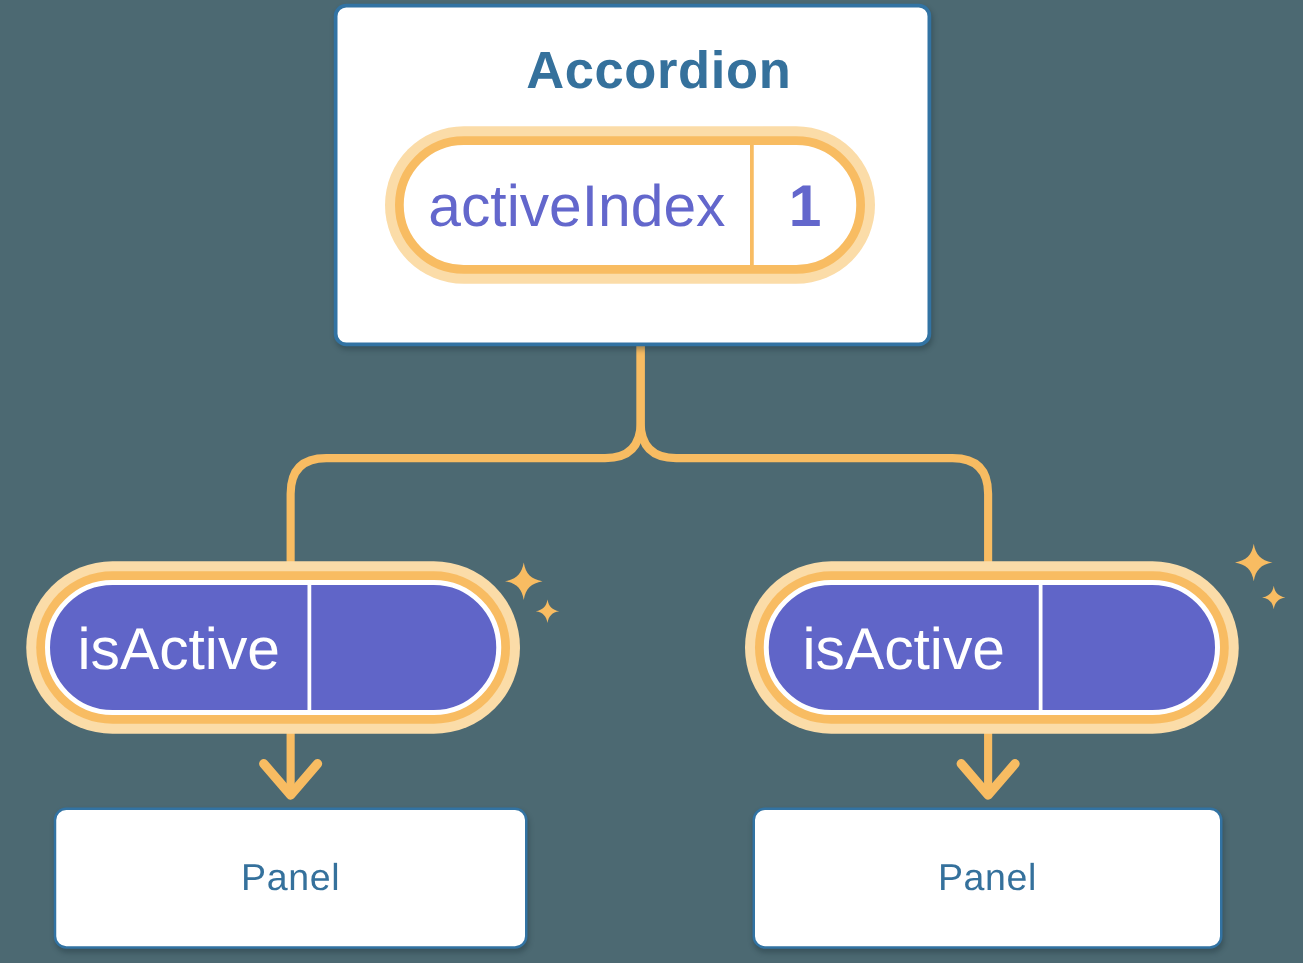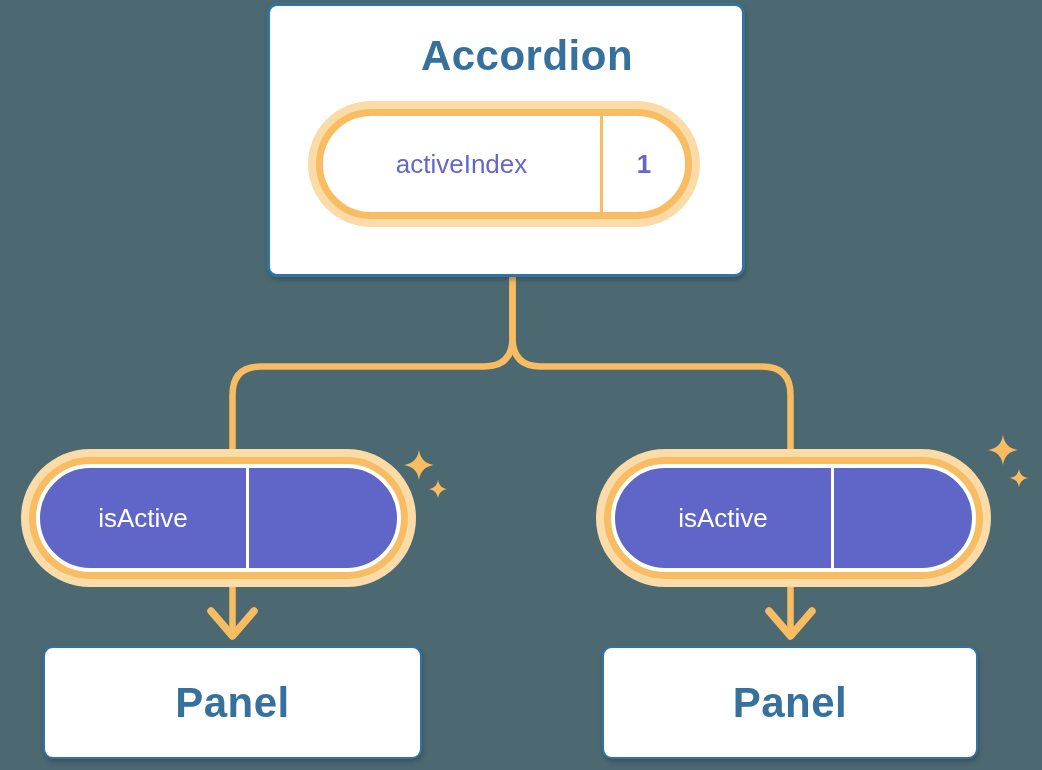--- a/index.html
+++ b/index.html
@@ -54,21 +54,21 @@
   .pill{
     position:absolute;
     box-sizing:border-box;
     border-radius:999px;
     display:flex;
     align-items:stretch;
     overflow:hidden;
   }
   .pill .cell{
     display:flex;align-items:center;justify-content:center;
-    font-size:26px;
+    font-size:47px;
     height:100%;
   }
   .pill .divider{
     width:3px;height:100%;
     flex:0 0 3px;
   }
 
   
   .state-pill{
     left:316px;top:109px;width:376px;height:110px;
@@ -96,21 +96,21 @@
   .prop-pill.right-pill .cell.label{width:216px;flex:0 0 216px;}
 
   
   .panel{
     position:absolute;
     box-sizing:border-box;
     background:var(--c-white);
     border:2.5px solid var(--c-card_border);
     border-radius:10px;
     display:flex;align-items:center;justify-content:center;
-    font-size:42px;font-weight:700;letter-spacing:.5px;
+    font-size:30px;font-weight:400;letter-spacing:.5px;
     color:var(--c-heading_text);
     box-shadow:1px 3px 4px rgba(25,45,55,.35);
   }
   .panel.left-panel{left:43px;top:646px;width:379px;height:113px;}
   .panel.right-panel{left:602px;top:646px;width:376px;height:113px;}
 </style>
 </head>
 <body>
 
 <div class="canvas">

